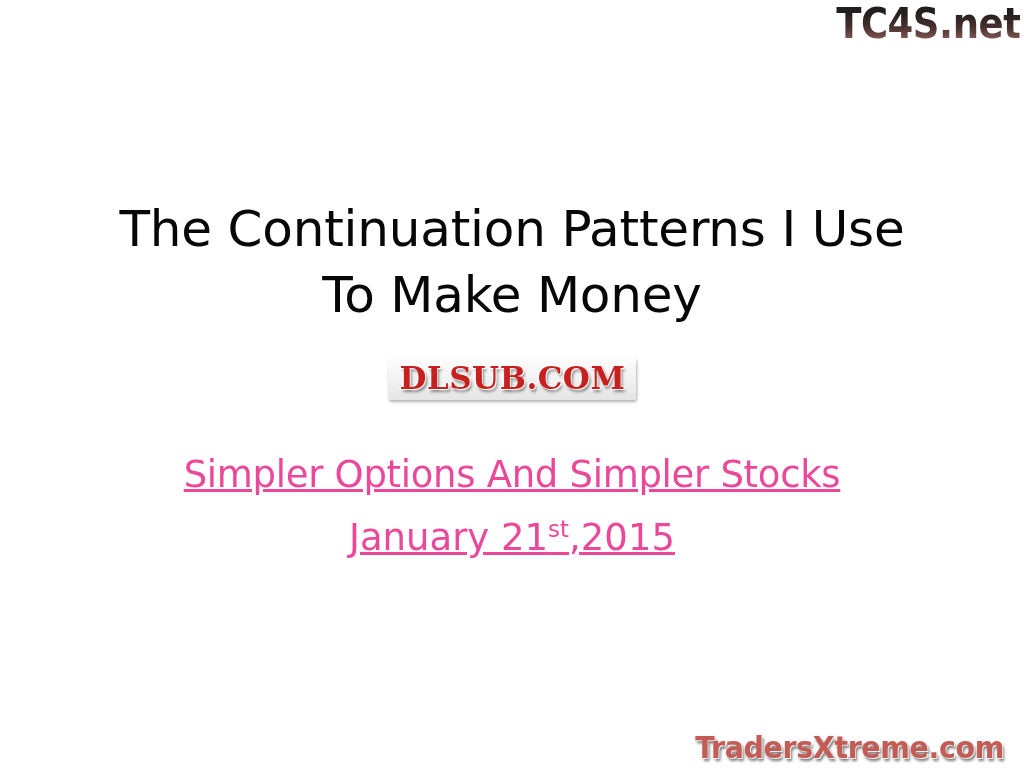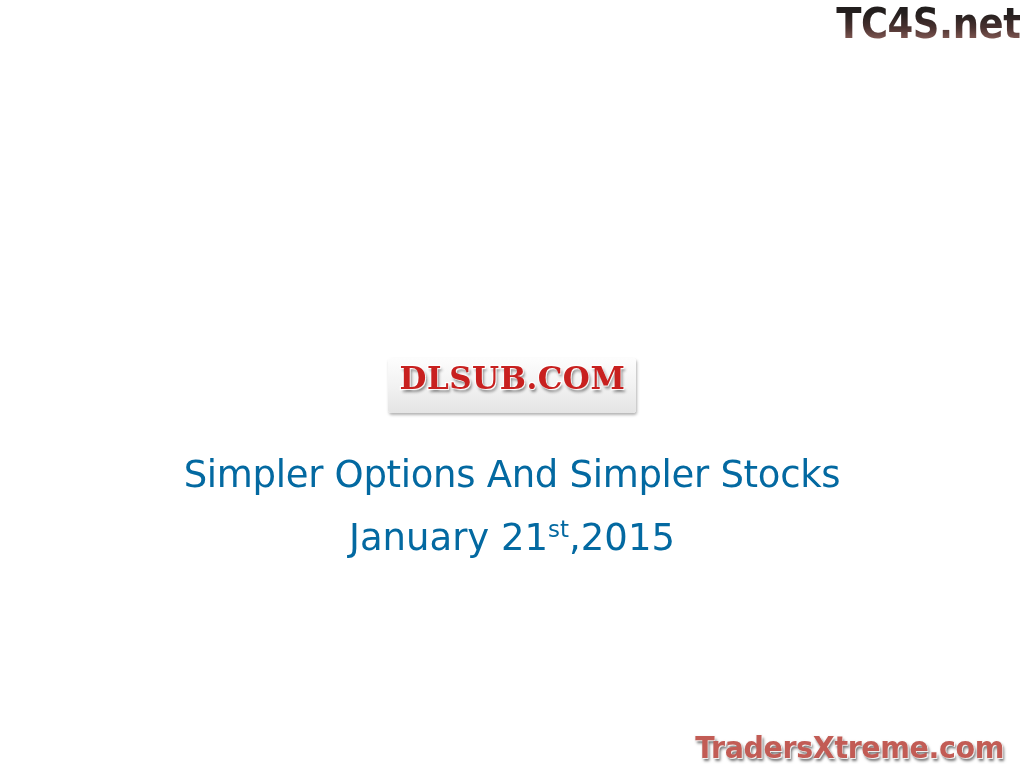--- a/index.html
+++ b/index.html
@@ -65,21 +65,21 @@
   
   .dlsub-wrap {
     position: absolute;
     left: 0;
     top: 358px;
     width: 1024px;
     text-align: center;
   }
   .dlsub {
     display: inline-block;
-    padding: 2px 8px 17px 8px;
+    padding: 2px 8px 4px 8px;
     background: linear-gradient(to bottom, #fdfdfd 0%, #f1f1f1 55%, #e4e4e4 100%);
     border-radius: 3px;
     box-shadow: 1px 2px 3px rgba(0,0,0,0.30);
   }
   .dlsub-text {
     font-family: "DejaVu Serif", serif;
     font-weight: 700;
     font-size: 32px;
     line-height: 36px;
     color: #c8201f;
@@ -98,22 +98,23 @@
   .sub-block {
     position: absolute;
     left: 0;
     top: 444px;
     width: 1024px;
     text-align: center;
   }
   .sub-line {
     font-family: "DejaVu Sans", sans-serif;
     font-weight: 400;
-    color: #0369a1;
+    color: #ec4899;
     white-space: nowrap;
+    text-decoration: underline;
   }
   .sub-line.s1 {
     font-size: 37px;
     line-height: 62px;
     letter-spacing: -0.3px;
   }
   .sub-line.s2 {
     font-size: 37px;
     line-height: 63px;
   }
@@ -157,20 +158,22 @@
   }
 </style>
 </head>
 <body>
 
 <div id="slide">
 
   <div class="wm-tc4s">TC4S.net</div>
 
   <div class="title-block">
+    <div class="title-line">The Continuation Patterns I Use</div>
+    <div class="title-line">To Make Money</div>
   </div>
 
   <div class="dlsub-wrap">
     <span class="dlsub">
       <span class="dlsub-text">DLSUB.COM</span>
     </span>
   </div>
 
   <div class="sub-block">
     <div class="sub-line s1">Simpler Options And Simpler Stocks</div>

